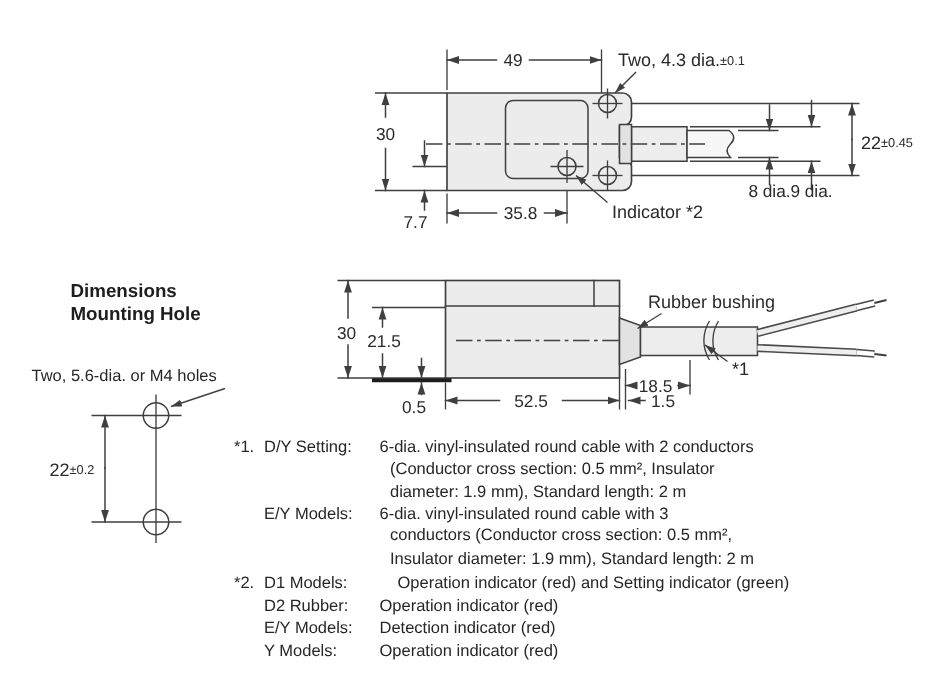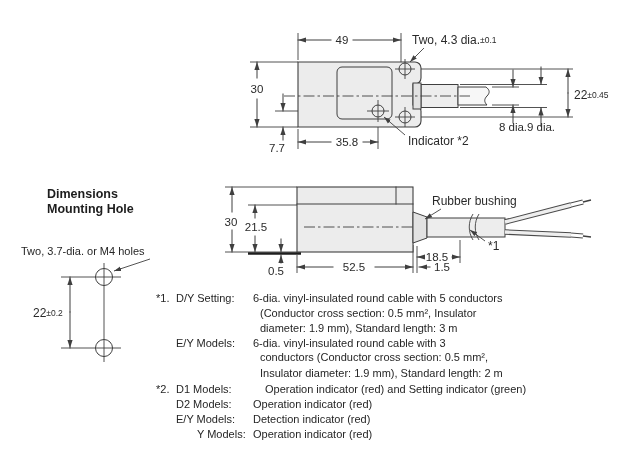--- a/index.html
+++ b/index.html
@@ -239,38 +239,38 @@
         <text x="33" y="317"><tspan class="dt2">22</tspan><tspan class="tol" dy="-1">±0.2</tspan></text>
       </g>
     </g>
   </svg>
 
   <div class="abs heading" style="left:47px;top:187px;">
     <div>Dimensions</div>
     <div>Mounting Hole</div>
   </div>
 
-  <div class="abs lbl" style="left:21px;top:245px;">Two, 3.7-dia. or M4 holes</div>
+  <div class="abs lbl" style="left:21px;top:245px;">Two, 5.6-dia. or M4 holes</div>
 
   <div>
 
     <span class="abs note" style="left:156px;top:292px;">*1.</span>
     <span class="abs note" style="left:176px;top:292px;">D/Y Setting:</span>
-    <span class="abs note" style="left:253px;top:292px;">6-dia. vinyl-insulated round cable with 5 conductors</span>
+    <span class="abs note" style="left:253px;top:292px;">6-dia. vinyl-insulated round cable with 2 conductors</span>
     <span class="abs note" style="left:260px;top:307px;">(Conductor cross section: 0.5 mm², Insulator</span>
-    <span class="abs note" style="left:260px;top:322px;">diameter: 1.9 mm), Standard length: 3 m</span>
+    <span class="abs note" style="left:260px;top:322px;">diameter: 1.9 mm), Standard length: 2 m</span>
     <span class="abs note" style="left:176px;top:337px;">E/Y Models:</span>
     <span class="abs note" style="left:253px;top:337px;">6-dia. vinyl-insulated round cable with 3</span>
     <span class="abs note" style="left:260px;top:351px;">conductors (Conductor cross section: 0.5 mm²,</span>
     <span class="abs note" style="left:260px;top:367px;">Insulator diameter: 1.9 mm), Standard length: 2 m</span>
 
     <span class="abs note" style="left:156px;top:383px;">*2.</span>
     <span class="abs note" style="left:176px;top:383px;">D1 Models:</span>
     <span class="abs note" style="left:253px;top:383px;margin-left:12px;">Operation indicator (red) and Setting indicator (green)</span>
-    <span class="abs note" style="left:176px;top:398px;">D2 Models:</span>
+    <span class="abs note" style="left:176px;top:398px;">D2 Rubber:</span>
     <span class="abs note" style="left:253px;top:398px;">Operation indicator (red)</span>
     <span class="abs note" style="left:176px;top:413px;">E/Y Models:</span>
     <span class="abs note" style="left:253px;top:413px;">Detection indicator (red)</span>
-    <span class="abs note" style="left:176px;top:428px;margin-left:21px;">Y Models:</span>
+    <span class="abs note" style="left:176px;top:428px;">Y Models:</span>
     <span class="abs note" style="left:253px;top:428px;">Operation indicator (red)</span>
   </div>
 
 </div>
 
 </body></html>

